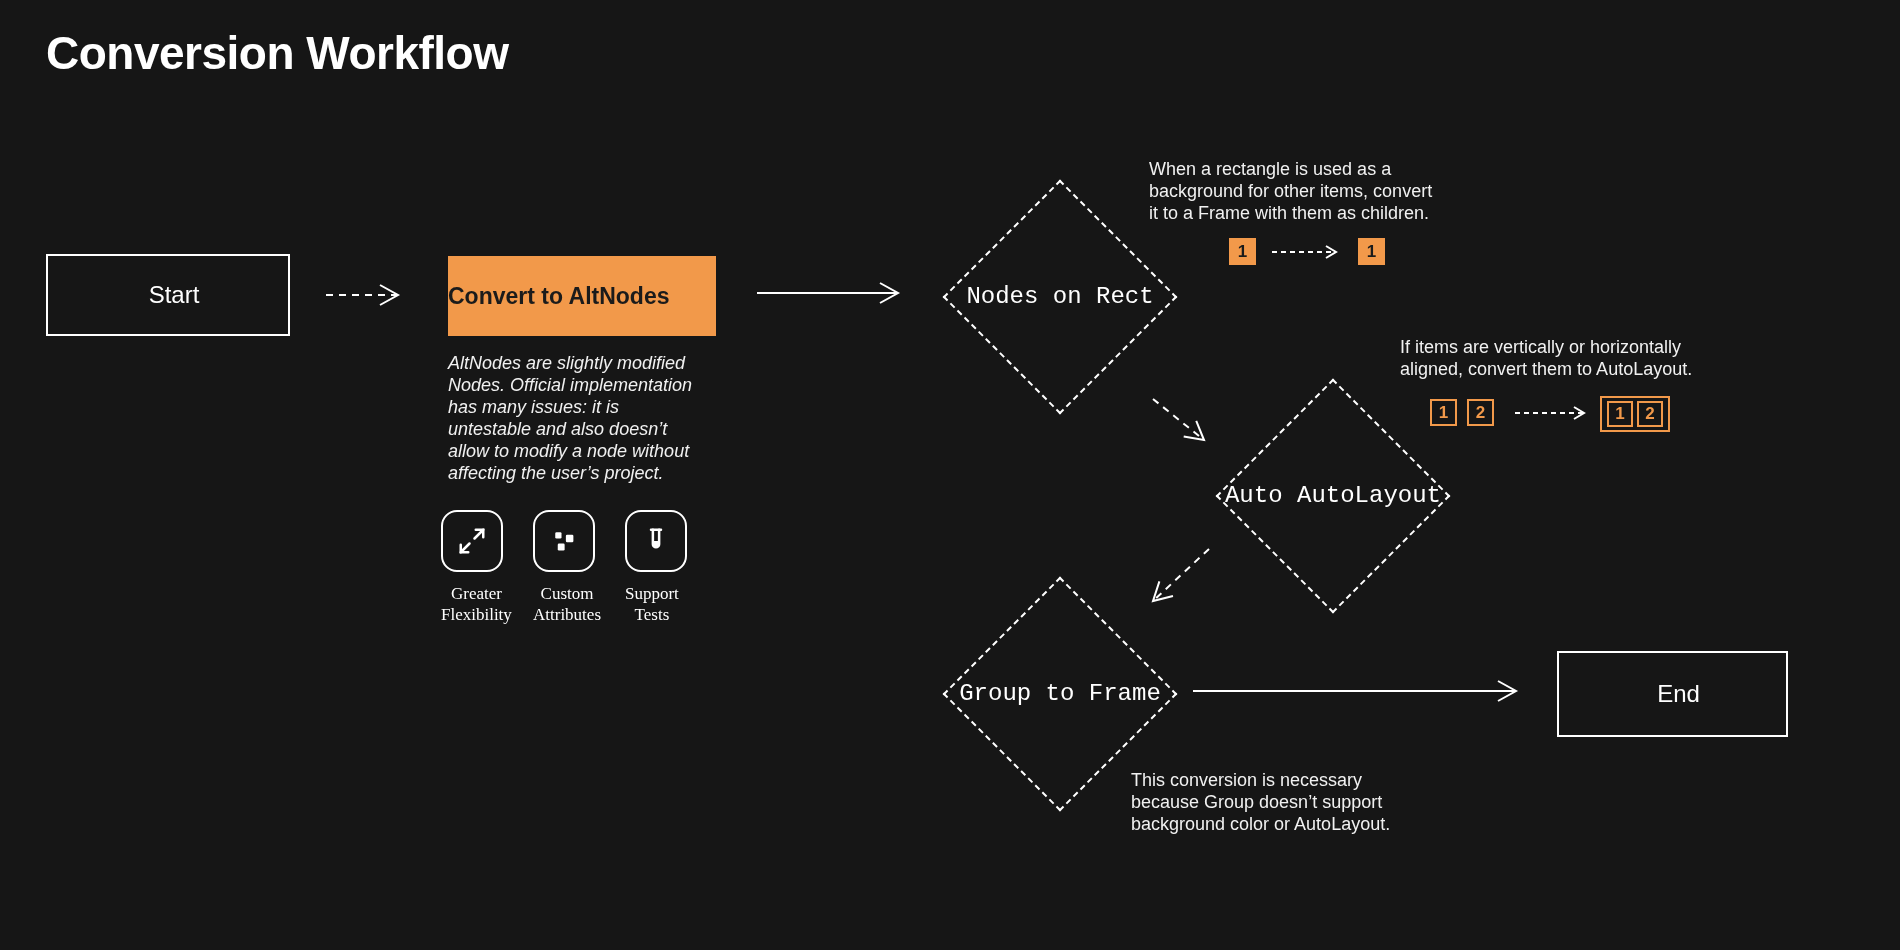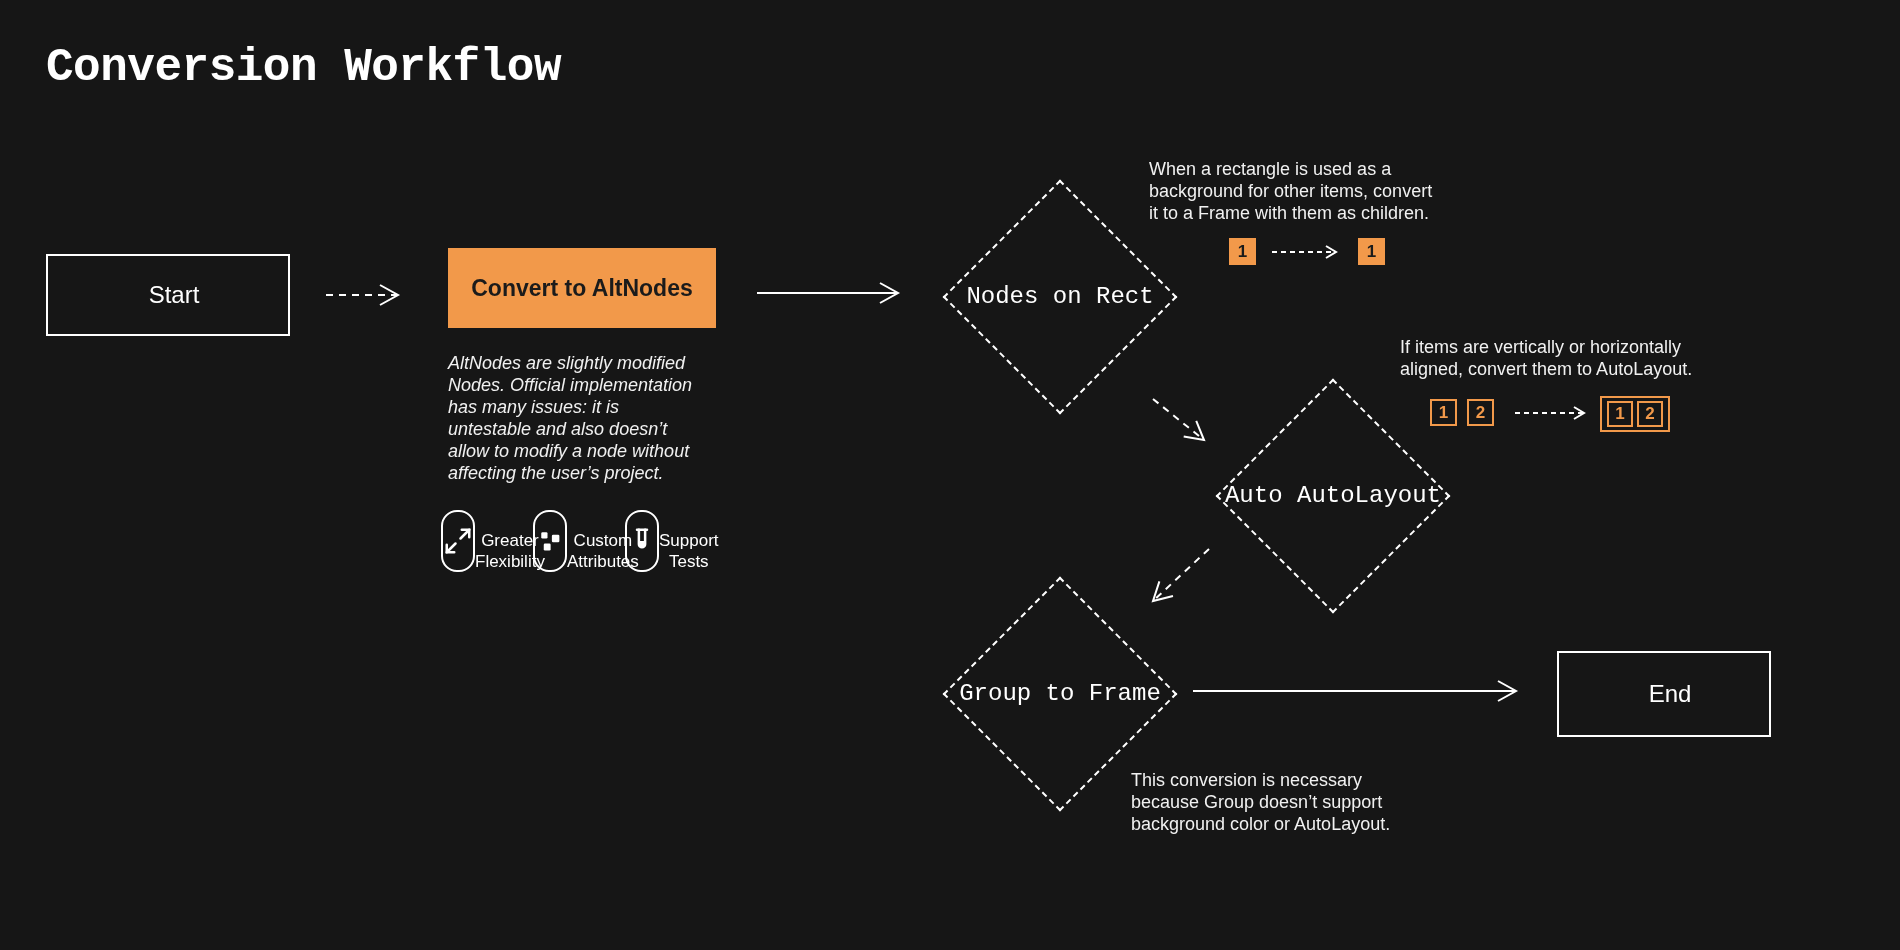--- a/index.html
+++ b/index.html
@@ -1,39 +1,39 @@
 <!DOCTYPE html>
 <html style="--bg: #161616; --fg: #ffffff; --accent: #F2994A; --accent-text: #1b1b1b;"><head>
 <meta charset="utf-8">
 <style>
   :root { --bg:#161616; --fg:#ffffff; --accent:#F2994A; --accent-text:#1b1b1b; }
   * { box-sizing: border-box; margin: 0; padding: 0; }
   html, body { background: var(--bg); }
   body { font-family: "Liberation Sans", "DejaVu Sans", sans-serif; }
   .canvas { position: relative; width: 1900px; height: 950px; background: var(--bg); overflow: hidden; }
 
-  .title { position: absolute; left: 46px; top: 42px; font-size: 46px; font-weight: 800; color: var(--fg); letter-spacing: -0.5px; font-family: Liberation Mono, monospace; }
+  .title { position: absolute; left: 46px; top: 26px; font-size: 46px; font-weight: 800; color: var(--fg); letter-spacing: -0.5px; }
 
   .arrows { position: absolute; left: 0; top: 0; pointer-events: none; }
   .solid { stroke: #ffffff; stroke-width: 2; }
   .dash  { stroke: #ffffff; stroke-width: 2; stroke-dasharray: 7 6; }
   .dash-sm { stroke: #ffffff; stroke-width: 2; stroke-dasharray: 5 4; }
 
   .rect-node { position: absolute; border: 2px solid var(--fg); color: var(--fg);
                display: flex; align-items: center; justify-content: center; font-size: 24px; padding-left: 12px; }
   .accent-node { position: absolute; background: var(--accent); color: var(--accent-text);
-               display: flex; align-items: center; justify-content: center; font-size: 23px; font-weight: 700; }
+               display: flex; align-items: center; justify-content: flex-start; font-size: 23px; font-weight: 700; margin-top: 8px; }
 
   .diamond { position: absolute; width: 166px; height: 166px; border: 2px dashed var(--fg); transform: rotate(45deg); }
   .diamond-label { position: absolute; width: 240px; text-align: center; color: var(--fg); font-size: 24px; line-height: 28px; font-family: Liberation Mono, monospace; }
 
   .note { position: absolute; color: #f1f1f1; font-size: 18px; line-height: 22px; white-space: pre-line; }
 
   .features { position: absolute; left: 441px; top: 510px; display: flex; }
-  .feature { width: 92px; display: flex; flex-direction: row; align-items: flex-end; }
+  .feature { width: 92px; display: flex; flex-direction: column; align-items: flex-start; font-family: Liberation Serif, serif; }
   .feature-icon { width: 62px; height: 62px; border: 2px solid var(--fg); border-radius: 16px;
                   display: flex; align-items: center; justify-content: center; }
   .feature-label { margin-top: 11px; color: var(--fg); font-size: 17px; line-height: 21px; text-align: center; white-space: pre-line; }
 
   .num { position: absolute; width: 27px; height: 27px; display: flex; align-items: center; justify-content: center;
          font-size: 17px; font-weight: 700; }
   .num.filled { background: var(--accent); color: var(--accent-text); }
   .num.outline { border: 2px solid var(--accent); color: var(--accent); background: transparent; }
   .group-box { position: absolute; border: 2px solid var(--accent); display: flex; gap: 4px; padding: 3px 5px; }
   .group-box .num { position: static; width: 26px; height: 26px; }
@@ -117,21 +117,21 @@
 
   <div class="diamond" style="left:977px; top:214px;"></div>
   <div class="diamond-label" style="left:940px; top:283px;">Nodes on Rect</div>
 
   <div class="diamond" style="left:1250px; top:413px;"></div>
   <div class="diamond-label" style="left:1213px; top:482px;">Auto AutoLayout</div>
 
   <div class="diamond" style="left:977px; top:611px;"></div>
   <div class="diamond-label" style="left:940px; top:680px;">Group to Frame</div>
 
-  <div class="rect-node" style="left:1557px; top:651px; width:214px; height:86px;">
+  <div class="rect-node" style="left:1557px; top:651px; width:231px; height:86px;">
     <span>End</span>
   </div>
 
   <div class="note" style="left:1149px; top:158px; width:340px;">When a rectangle is used as a
 background for other items, convert
 it to a Frame with them as children.</div>
   <div class="num filled" style="left:1229px; top:238px;">1</div>
   <div class="num filled" style="left:1358px; top:238px;">1</div>
 
   <div class="note" style="left:1400px; top:336px; width:345px;">If items are vertically or horizontally

